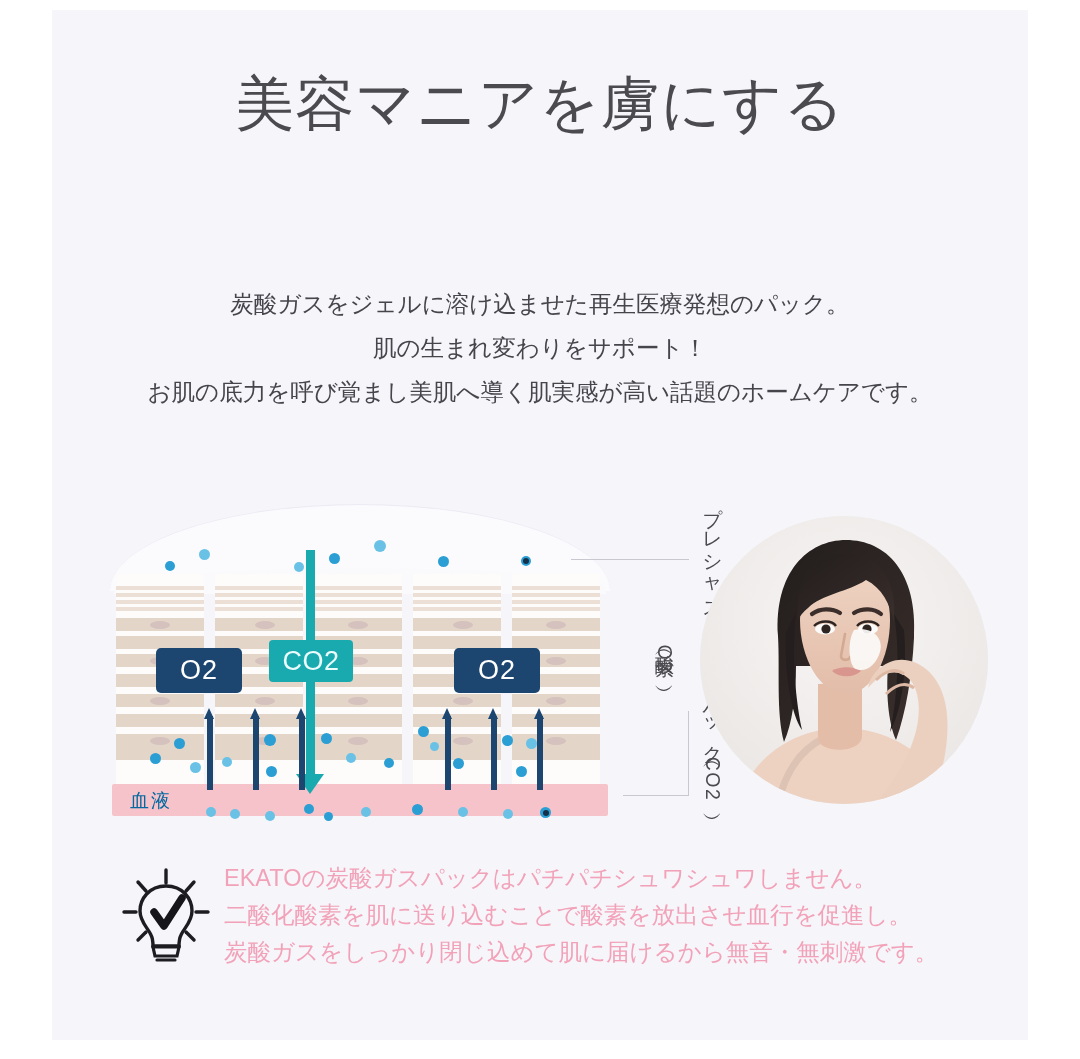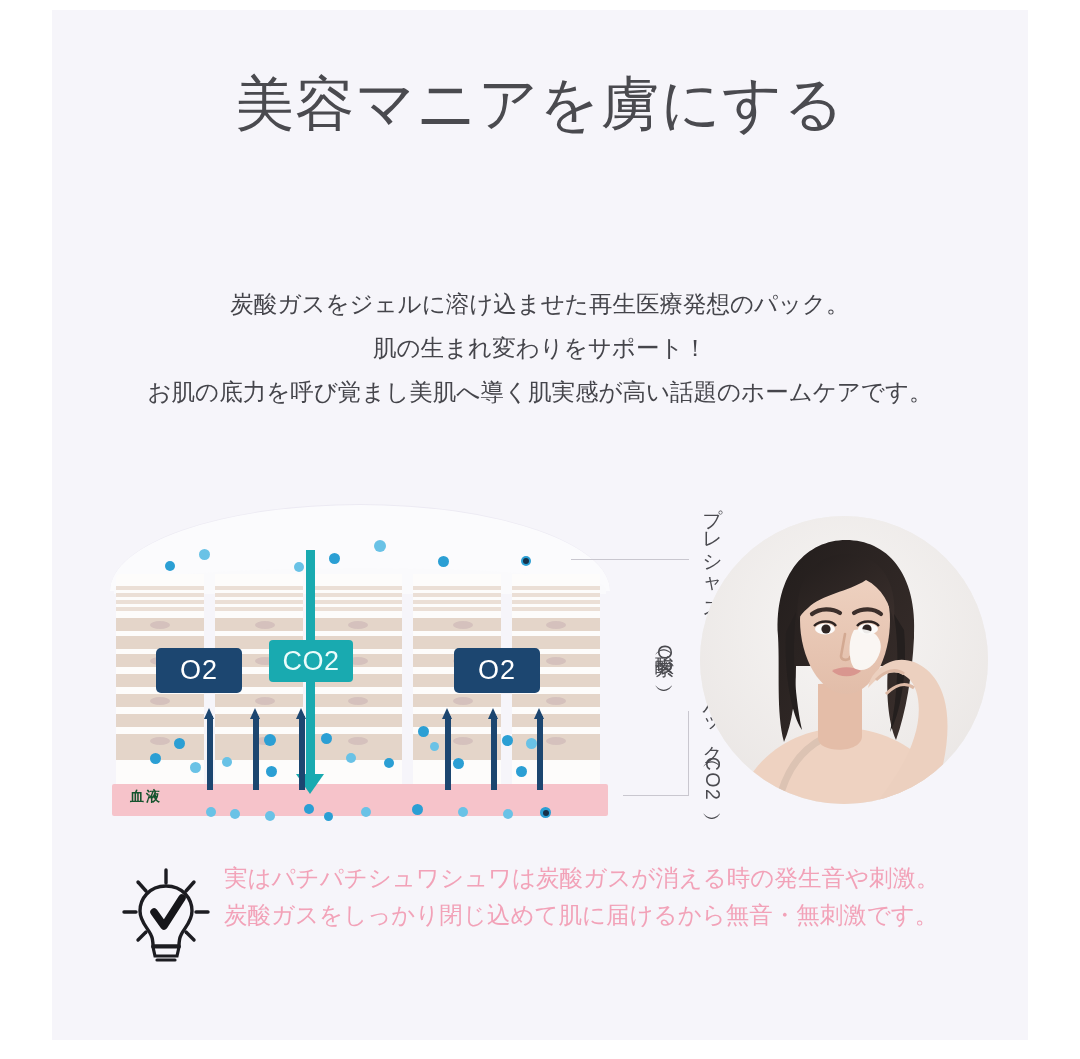--- a/index.html
+++ b/index.html
@@ -64,21 +64,21 @@
     position:absolute;width:20px;height:8px;border-radius:50%;
     background:#cdb7b7;opacity:.65;
   }
 
   .blood{
     position:absolute;left:60px;top:294px;width:496px;height:32px;
     background:#f6c3ca;border-radius:2px;
   }
   .blood-label{
     position:absolute;left:18px;top:4px;
-    color:#14532d;font-size:14px;letter-spacing:2px;font-weight:bold;
+    color:#0369a1;font-size:19px;letter-spacing:2px;
   }
 
   .dot{position:absolute;border-radius:50%;}
   .dot.d1{background:#2b9fd4;}
   .dot.d2{background:#69c2e6;}
   .dot.marker{background:#2b9fd4;}
   .dot.marker::after{
     content:"";position:absolute;left:50%;top:50%;
     width:6px;height:6px;margin:-3px 0 0 -3px;border-radius:50%;
     background:#15314a;
@@ -400,18 +400,19 @@
           <line x1="24" y1="76" x2="32" y2="68"></line>
           <line x1="80" y1="76" x2="72" y2="68"></line>
         </g>
         <path d="M52 22 C35 22 26 35 26 47 C26 58 34 64 37 71 C39 75 39 79 39 82 L65 82 C65 79 65 75 67 71 C70 64 78 58 78 47 C78 35 69 22 52 22 Z" fill="none" stroke="#1c1c21" stroke-width="3.4"></path>
         <path d="M39 83 L65 83 L63 92 L41 92 Z" fill="none" stroke="#1c1c21" stroke-width="3.2"></path>
         <line x1="43" y1="96" x2="61" y2="96" stroke="#1c1c21" stroke-width="3.2" stroke-linecap="round"></line>
         <path d="M40 48 L50 62 L68 34" fill="none" stroke="#16161a" stroke-width="7.5" stroke-linecap="round" stroke-linejoin="round"></path>
       </svg>
     </div>
     <div class="note-text">
-      <div>実はパチパチシュワシュワは炭酸ガスが消える時の発生音や刺激。</div>
+      <div>EKATOの炭酸ガスパックはパチパチシュワシュワしません。</div>
+      <div>二酸化酸素を肌に送り込むことで酸素を放出させ血行を促進し。</div>
       <div>炭酸ガスをしっかり閉じ込めて肌に届けるから無音・無刺激です。</div>
     </div>
   </div>
 
 </div>
 
 </body></html>

